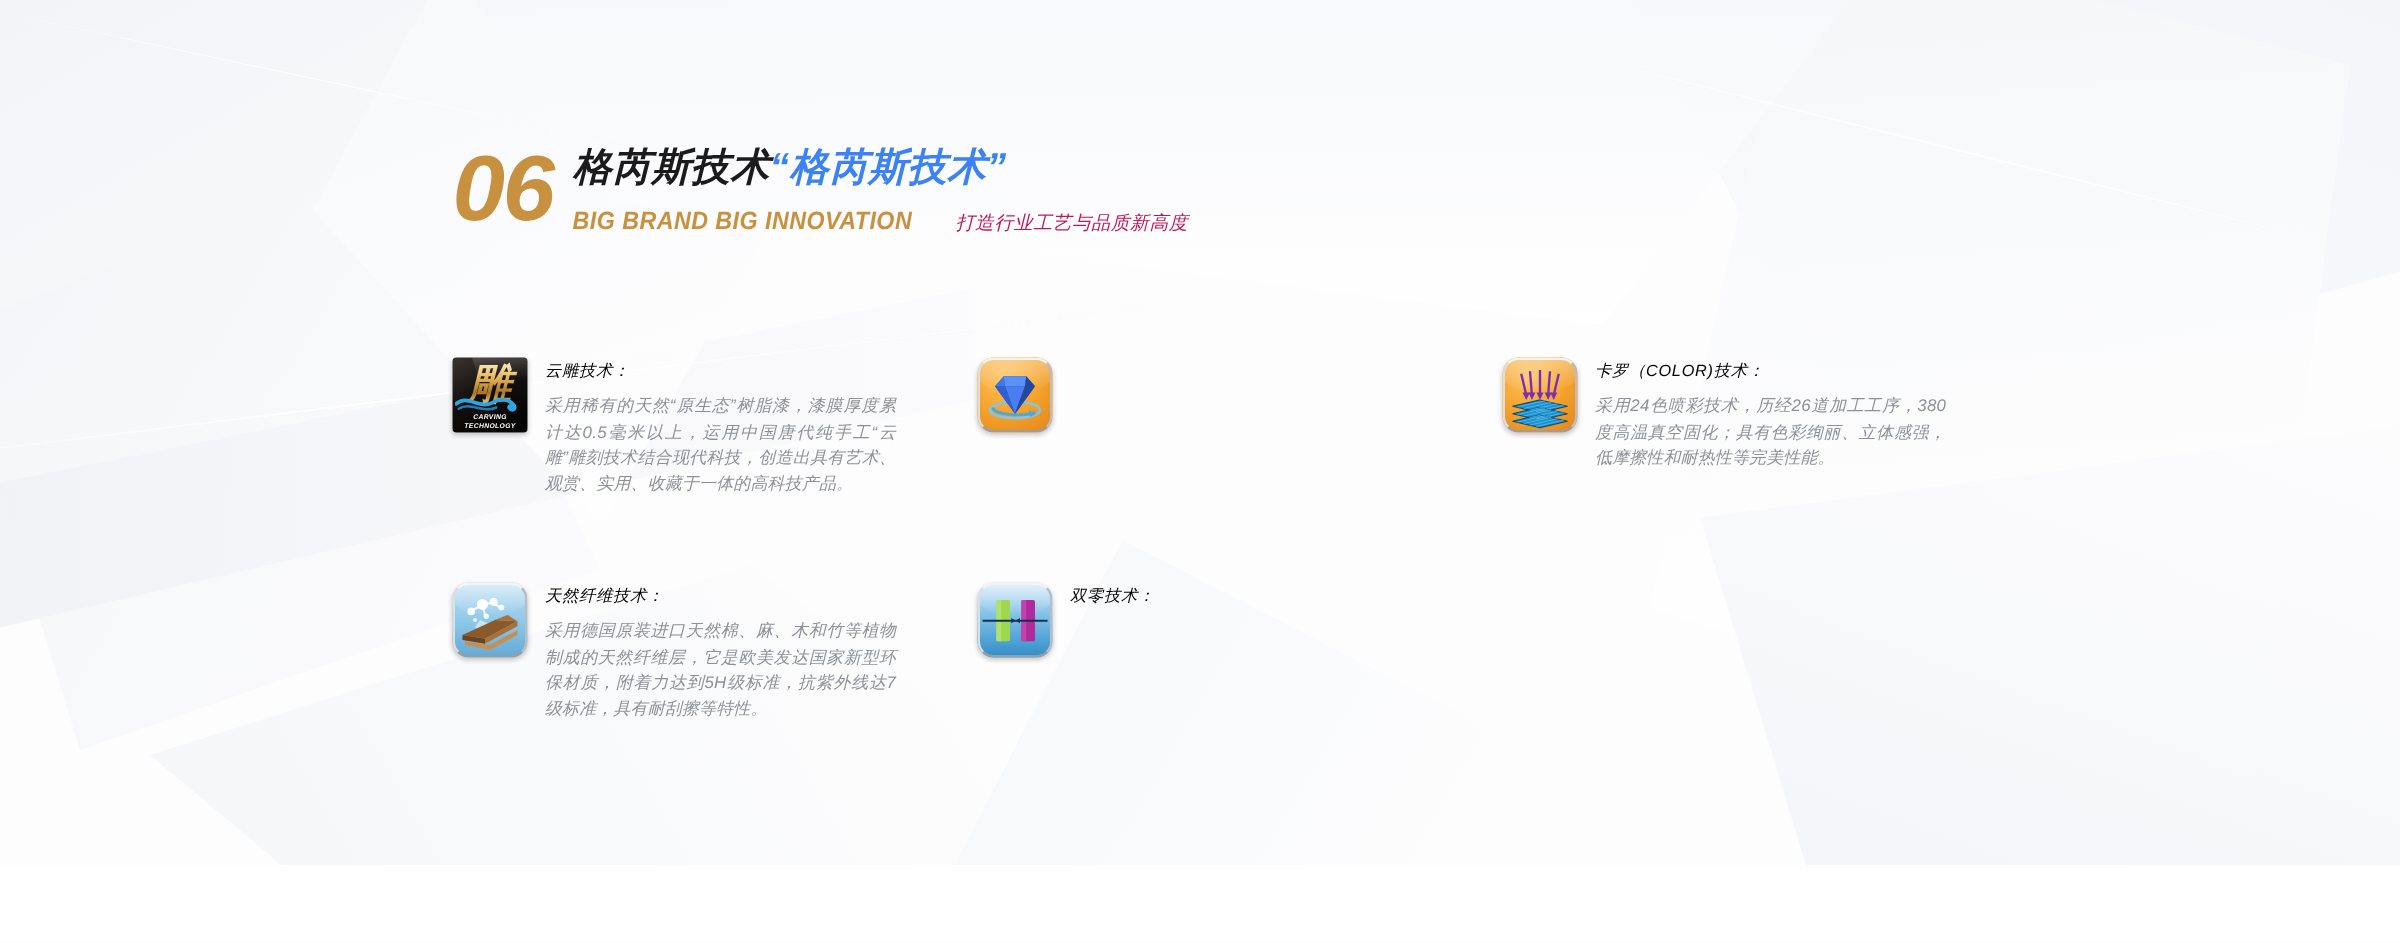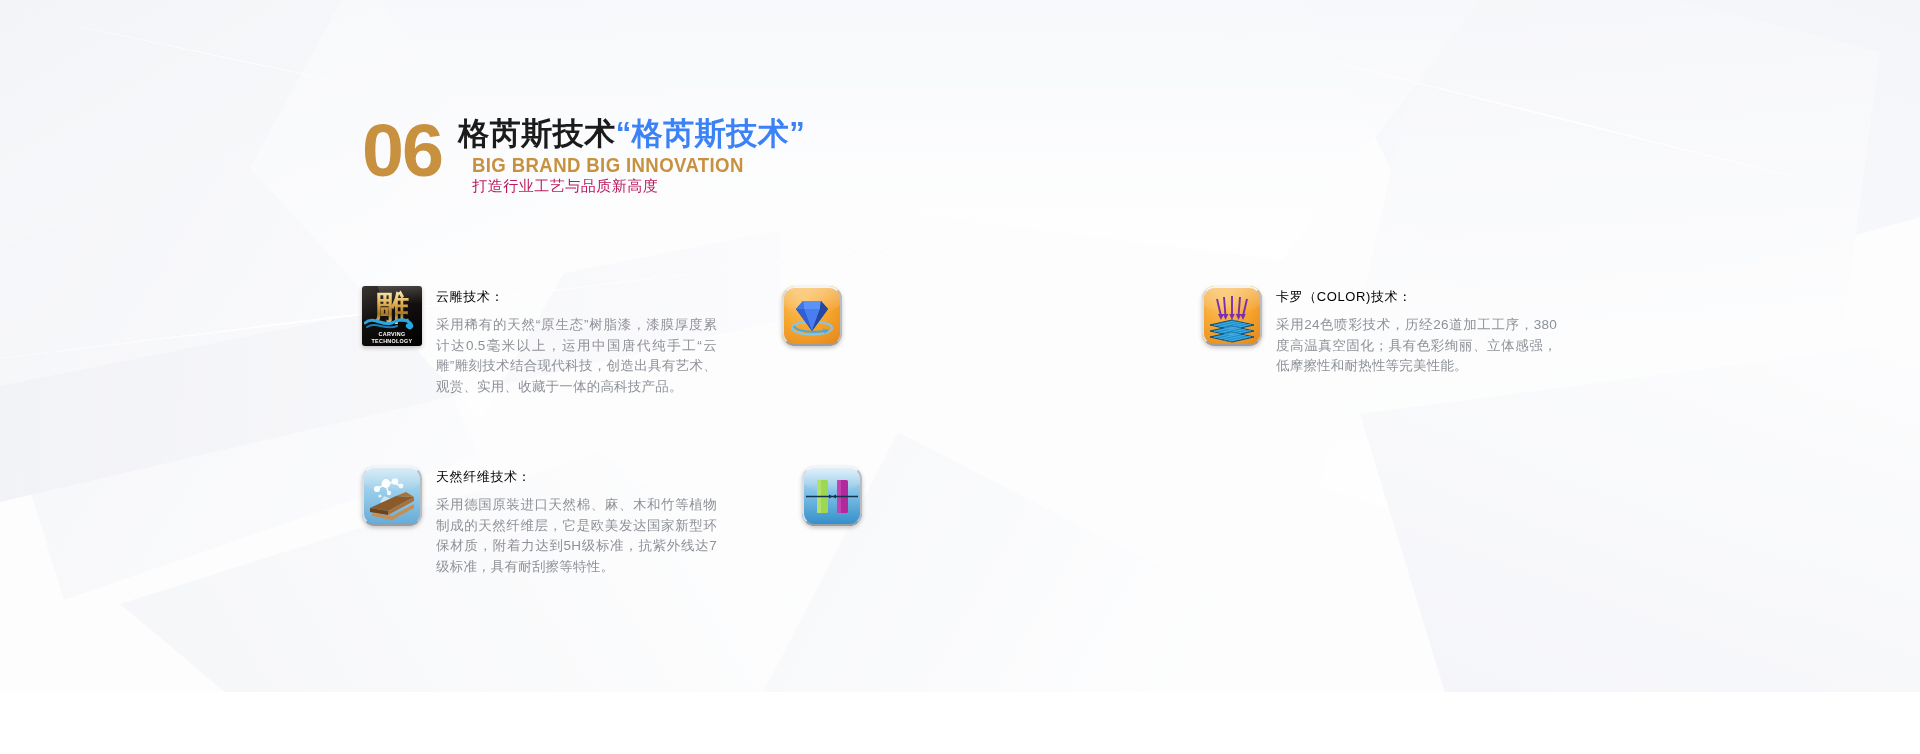--- a/index.html
+++ b/index.html
@@ -14,20 +14,21 @@
     background: #ffffff;
   }
 
   
   .stage {
     position: relative;
     width: 1920px;
     height: 692px;
     background: #fdfdfe;
     overflow: hidden;
+    font-style: italic;
   }
   .bg-layer {
     position: absolute;
     inset: 0;
     pointer-events: none;
   }
   .facet {
     position: absolute;
     background: linear-gradient(135deg, #f2f3f6 0%, #fafbfc 60%, #ffffff 100%);
     opacity: .95;
@@ -102,25 +103,24 @@
     line-height: 40px;
     font-weight: bold;
     color: #1b1b1b;
     letter-spacing: .5px;
     white-space: nowrap;
   }
   .title-gold {
     color: #3b82f6;
   }
   .sub-line {
-    margin-top: 0;
+    margin-top: 12px;
     display: flex;
     align-items: baseline;
     white-space: nowrap;
-    flex-direction: column;
   }
   .sub-en {
     font-family: "Liberation Sans Narrow", "Liberation Sans", sans-serif;
     font-size: 20px;
     font-weight: bold;
     color: #c8913f;
     letter-spacing: .4px;
     transform: scaleX(.93);
     transform-origin: left center;
   }
@@ -134,21 +134,21 @@
   
   .grid {
     position: absolute;
     left: 362px;
     top: 286px;
     width: 1240px;
   }
   .row {
     display: flex;
   }
-  .row + .row { margin-top: 69px; justify-content: space-between; }
+  .row + .row { margin-top: 69px; }
   .card {
     display: flex;
     align-items: flex-start;
     width: 355px;
     margin-right: 65px;
   }
   .card:last-child { margin-right: 6px; }
 
   .icon-wrap {
     width: 60px;
@@ -423,20 +423,21 @@
               <rect x="35" y="14" width="11" height="33" rx="1.5" fill="#b12a9b"></rect>
               <rect x="35" y="14" width="4" height="33" fill="#cc49b8" opacity=".75"></rect>
               <line x1="4" y1="30.5" x2="56" y2="30.5" stroke="#12324e" stroke-width="1.6"></line>
               <polygon points="30.5,30.5 27,28.4 27,32.6" fill="#12324e"></polygon>
               <polygon points="30.5,30.5 34,28.4 34,32.6" fill="#12324e"></polygon>
             </svg>
             <div class="icon-frame"></div>
           </div>
         </div>
         <div class="card-body">
+          <div class="card-title">双零技术：</div>
         </div>
       </div>
 
       <div class="card"></div>
 
     </div>
 
   </div>
 </div>
 

